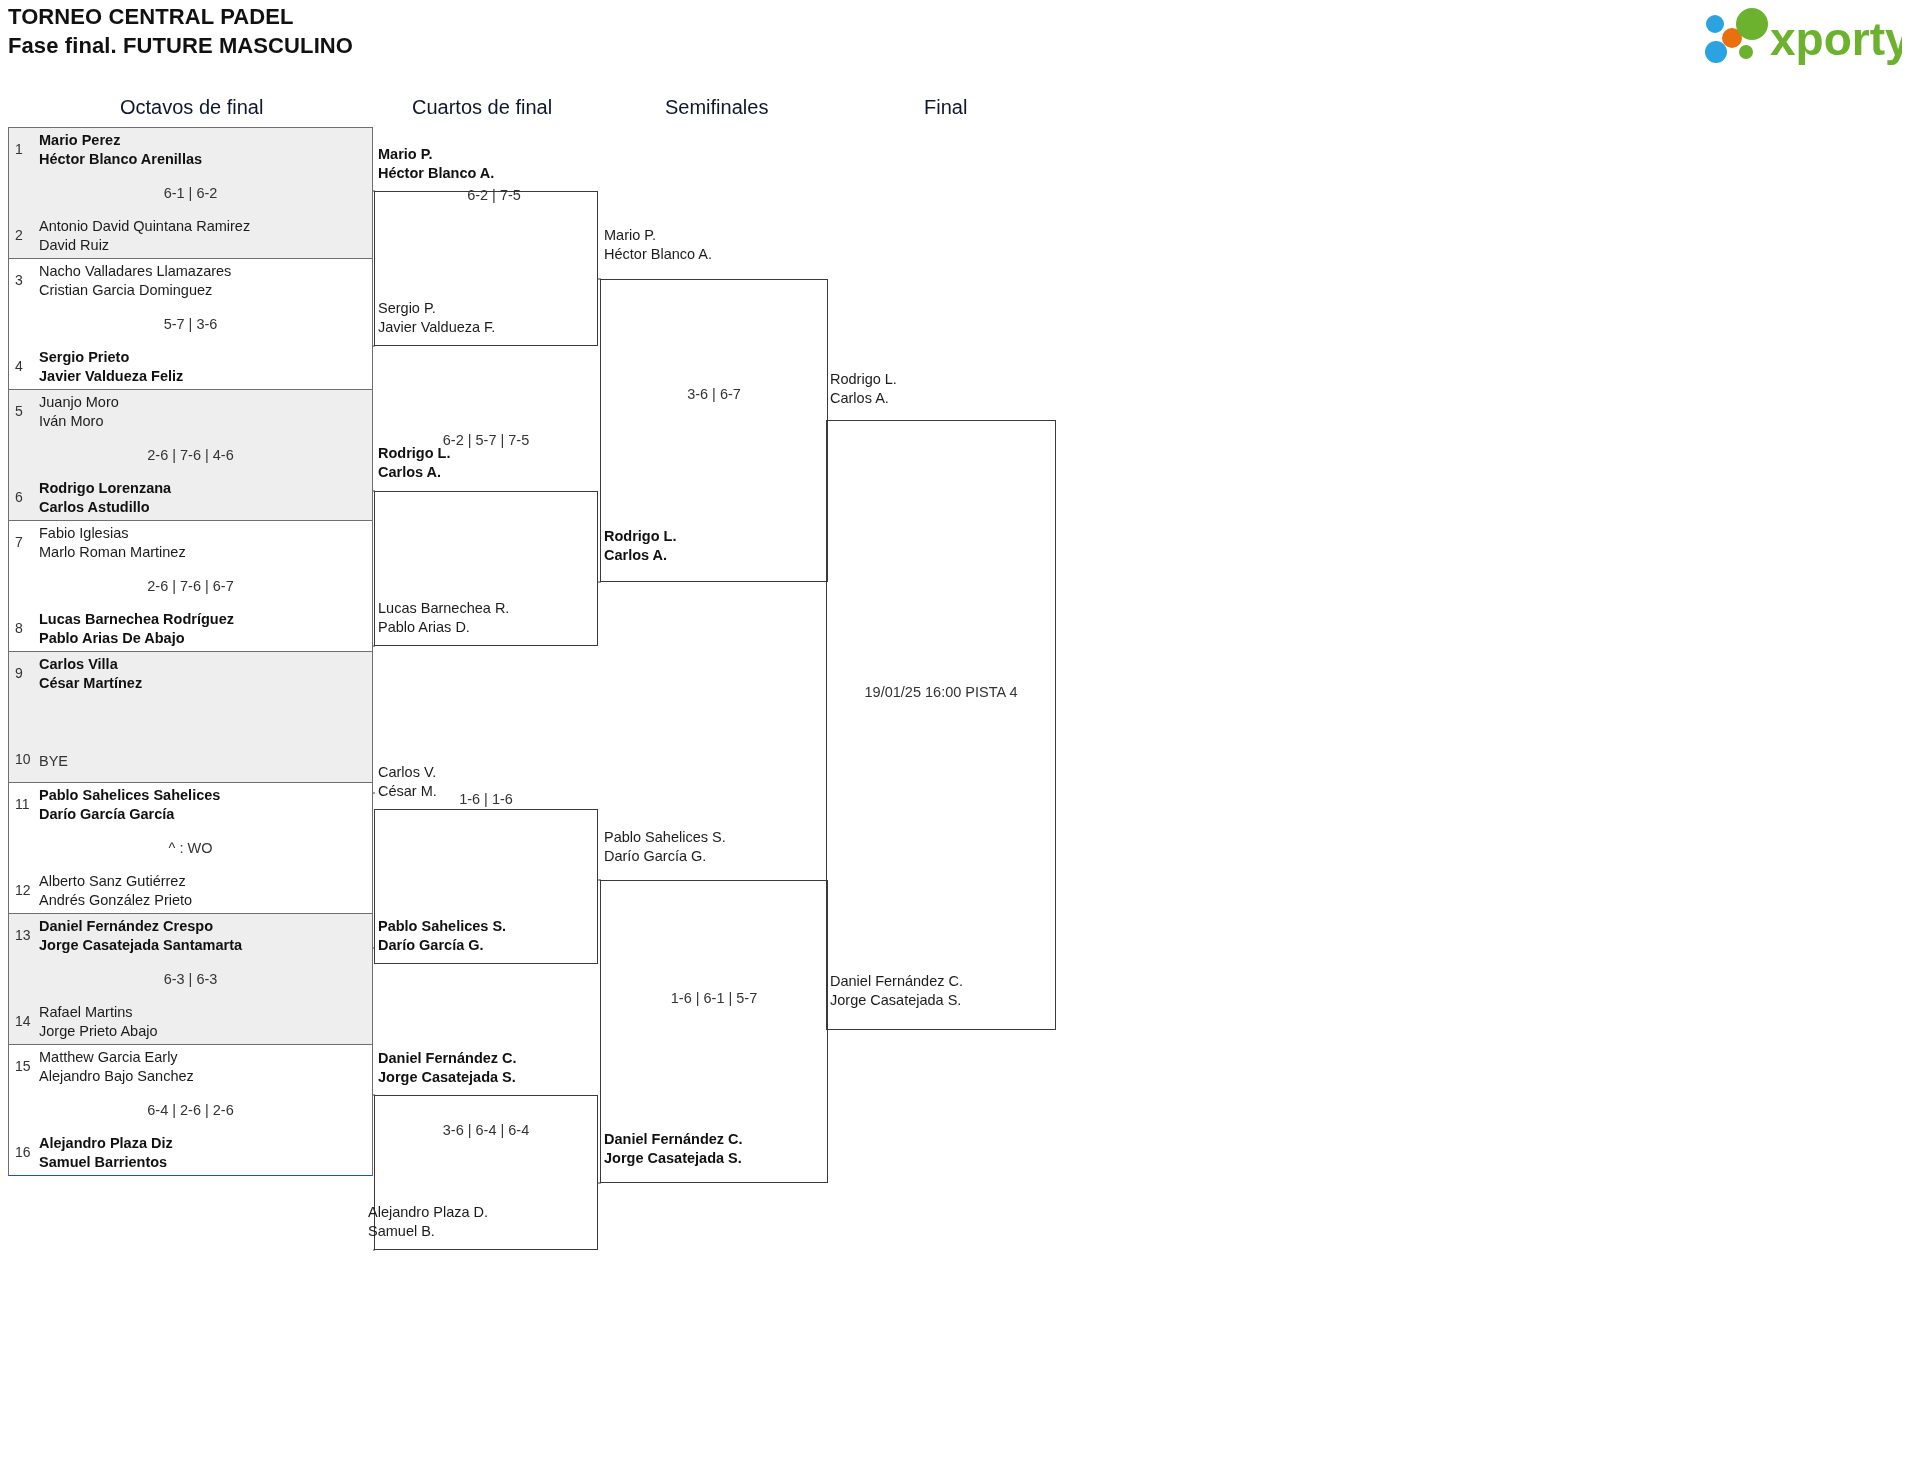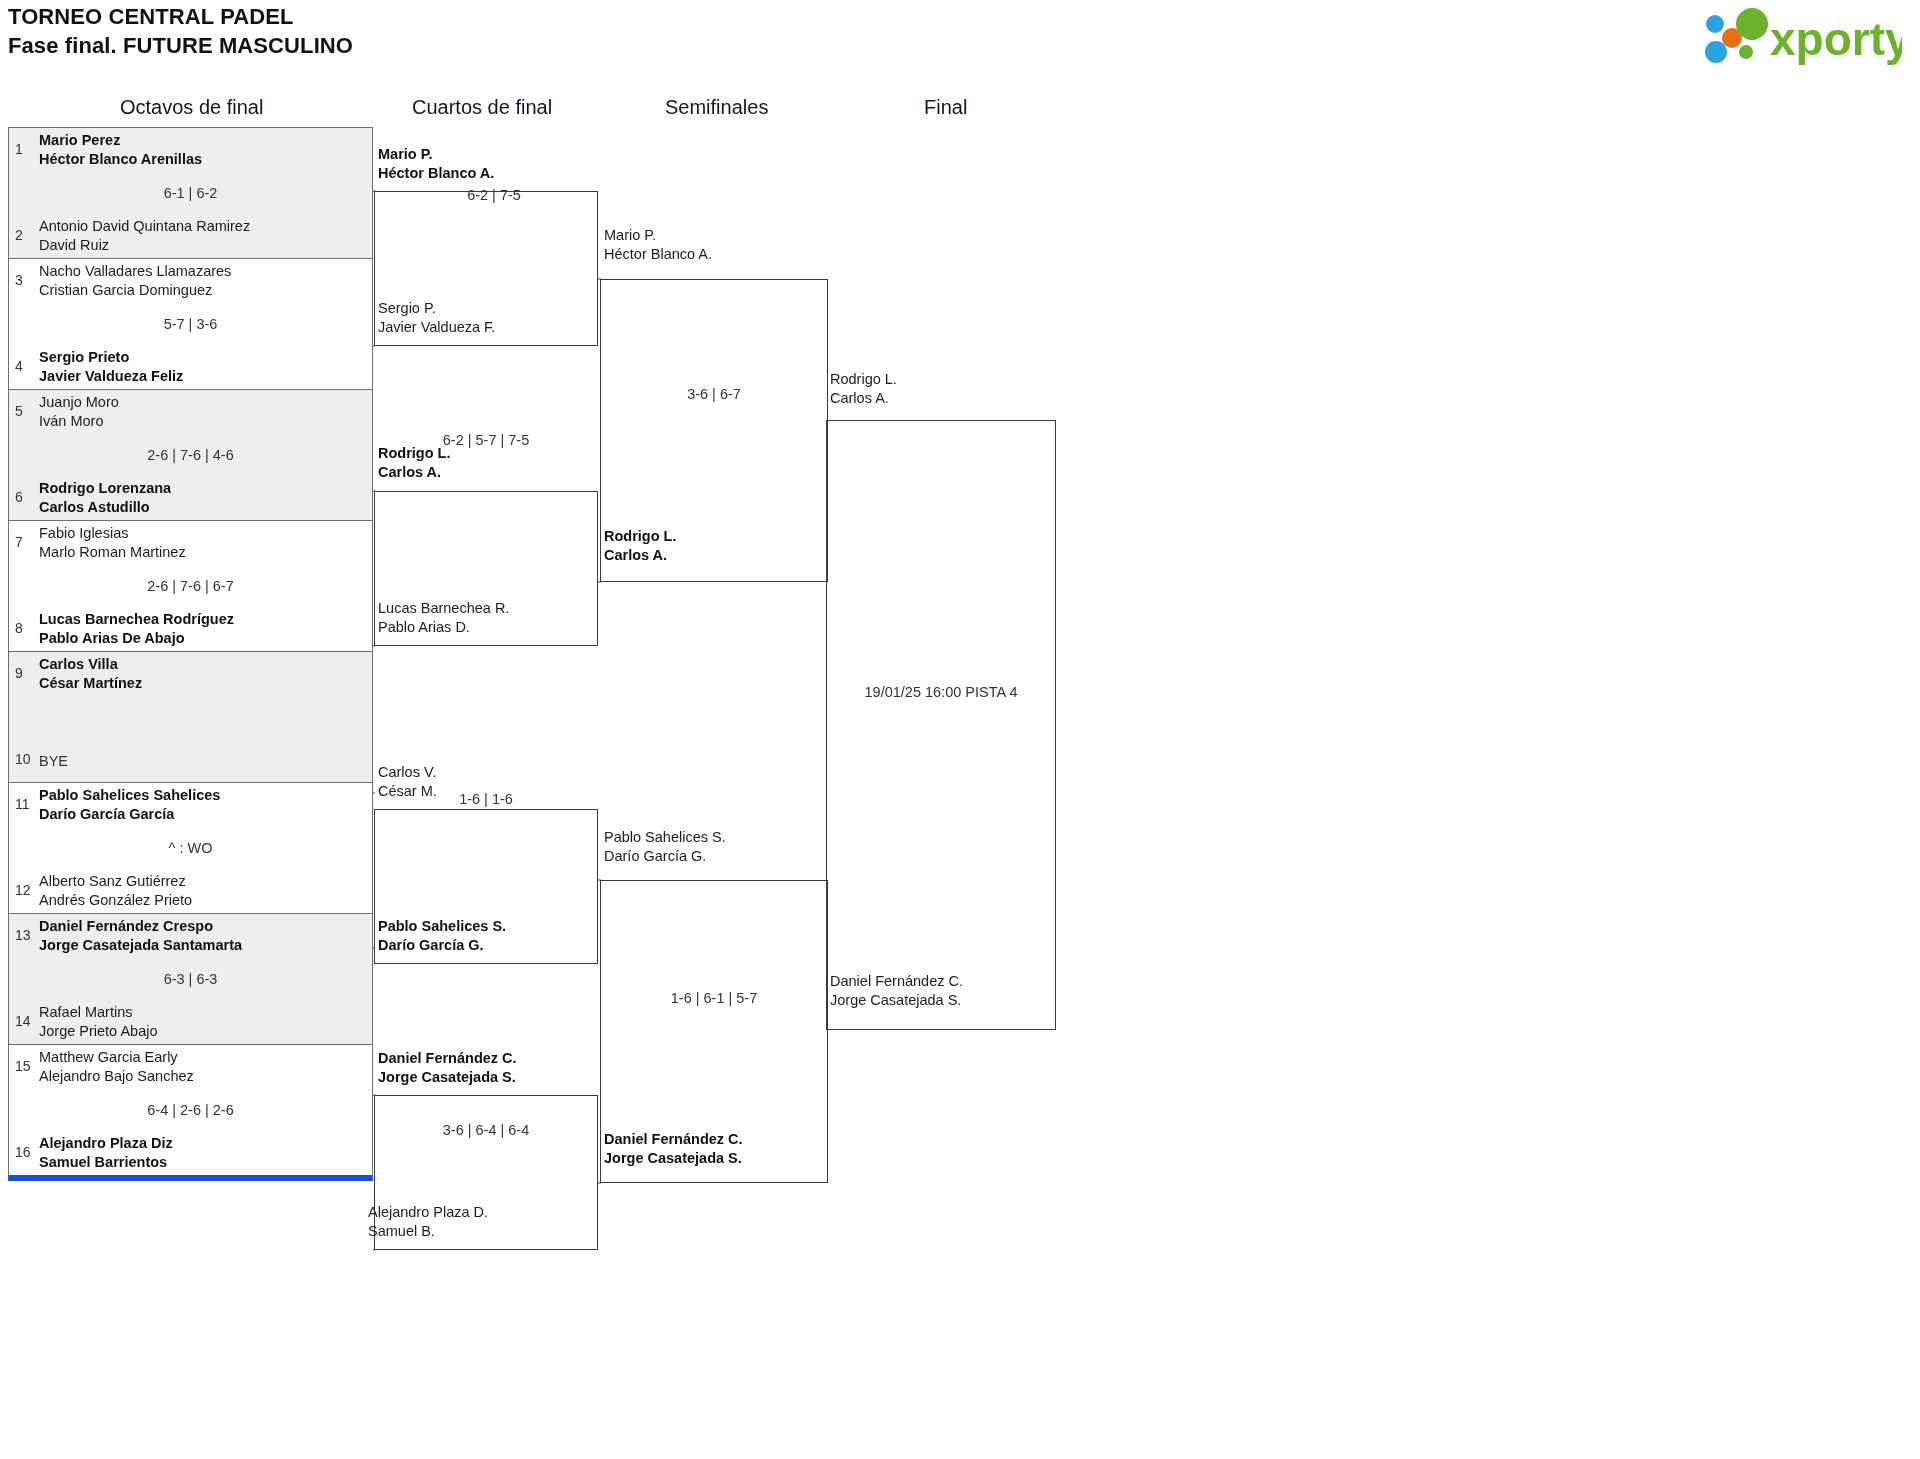--- a/index.html
+++ b/index.html
@@ -25,21 +25,21 @@
     font-size: 20px; color: #0f172a; white-space: nowrap;
   }
   .rh-0 { left: 120px; }
   .rh-1 { left: 412px; }
   .rh-2 { left: 665px; }
   .rh-3 { left: 924px; }
 
   
   .r1 { position: absolute; left: 8px; top: 127px; width: 365px; }
   .r1-pair { position: relative; border: 1px solid #6f6f6f; border-bottom: none; }
-  .r1-pair:last-child { border-bottom: 6px solid #1d4ed8; }
+  .r1-pair:last-child { border-bottom: 1px solid #1d4ed8; }
   .r1-pair.shade { background: #eeeeee; }
   .r1-pair.plain { background: #ffffff; }
   .r1-slot { position: relative; height: 44px; padding: 3px 0 0 30px; }
   .r1-seed {
     position: absolute; left: 6px; top: 13px;
     font-size: 14px; color: #333; width: 22px; text-align: left;
   }
   .r1-name { font-size: 14.5px; line-height: 19px; color: #1c1c1c; white-space: nowrap; }
   .r1-name.win { font-weight: bold; color: #111; }
   .r1-score {

